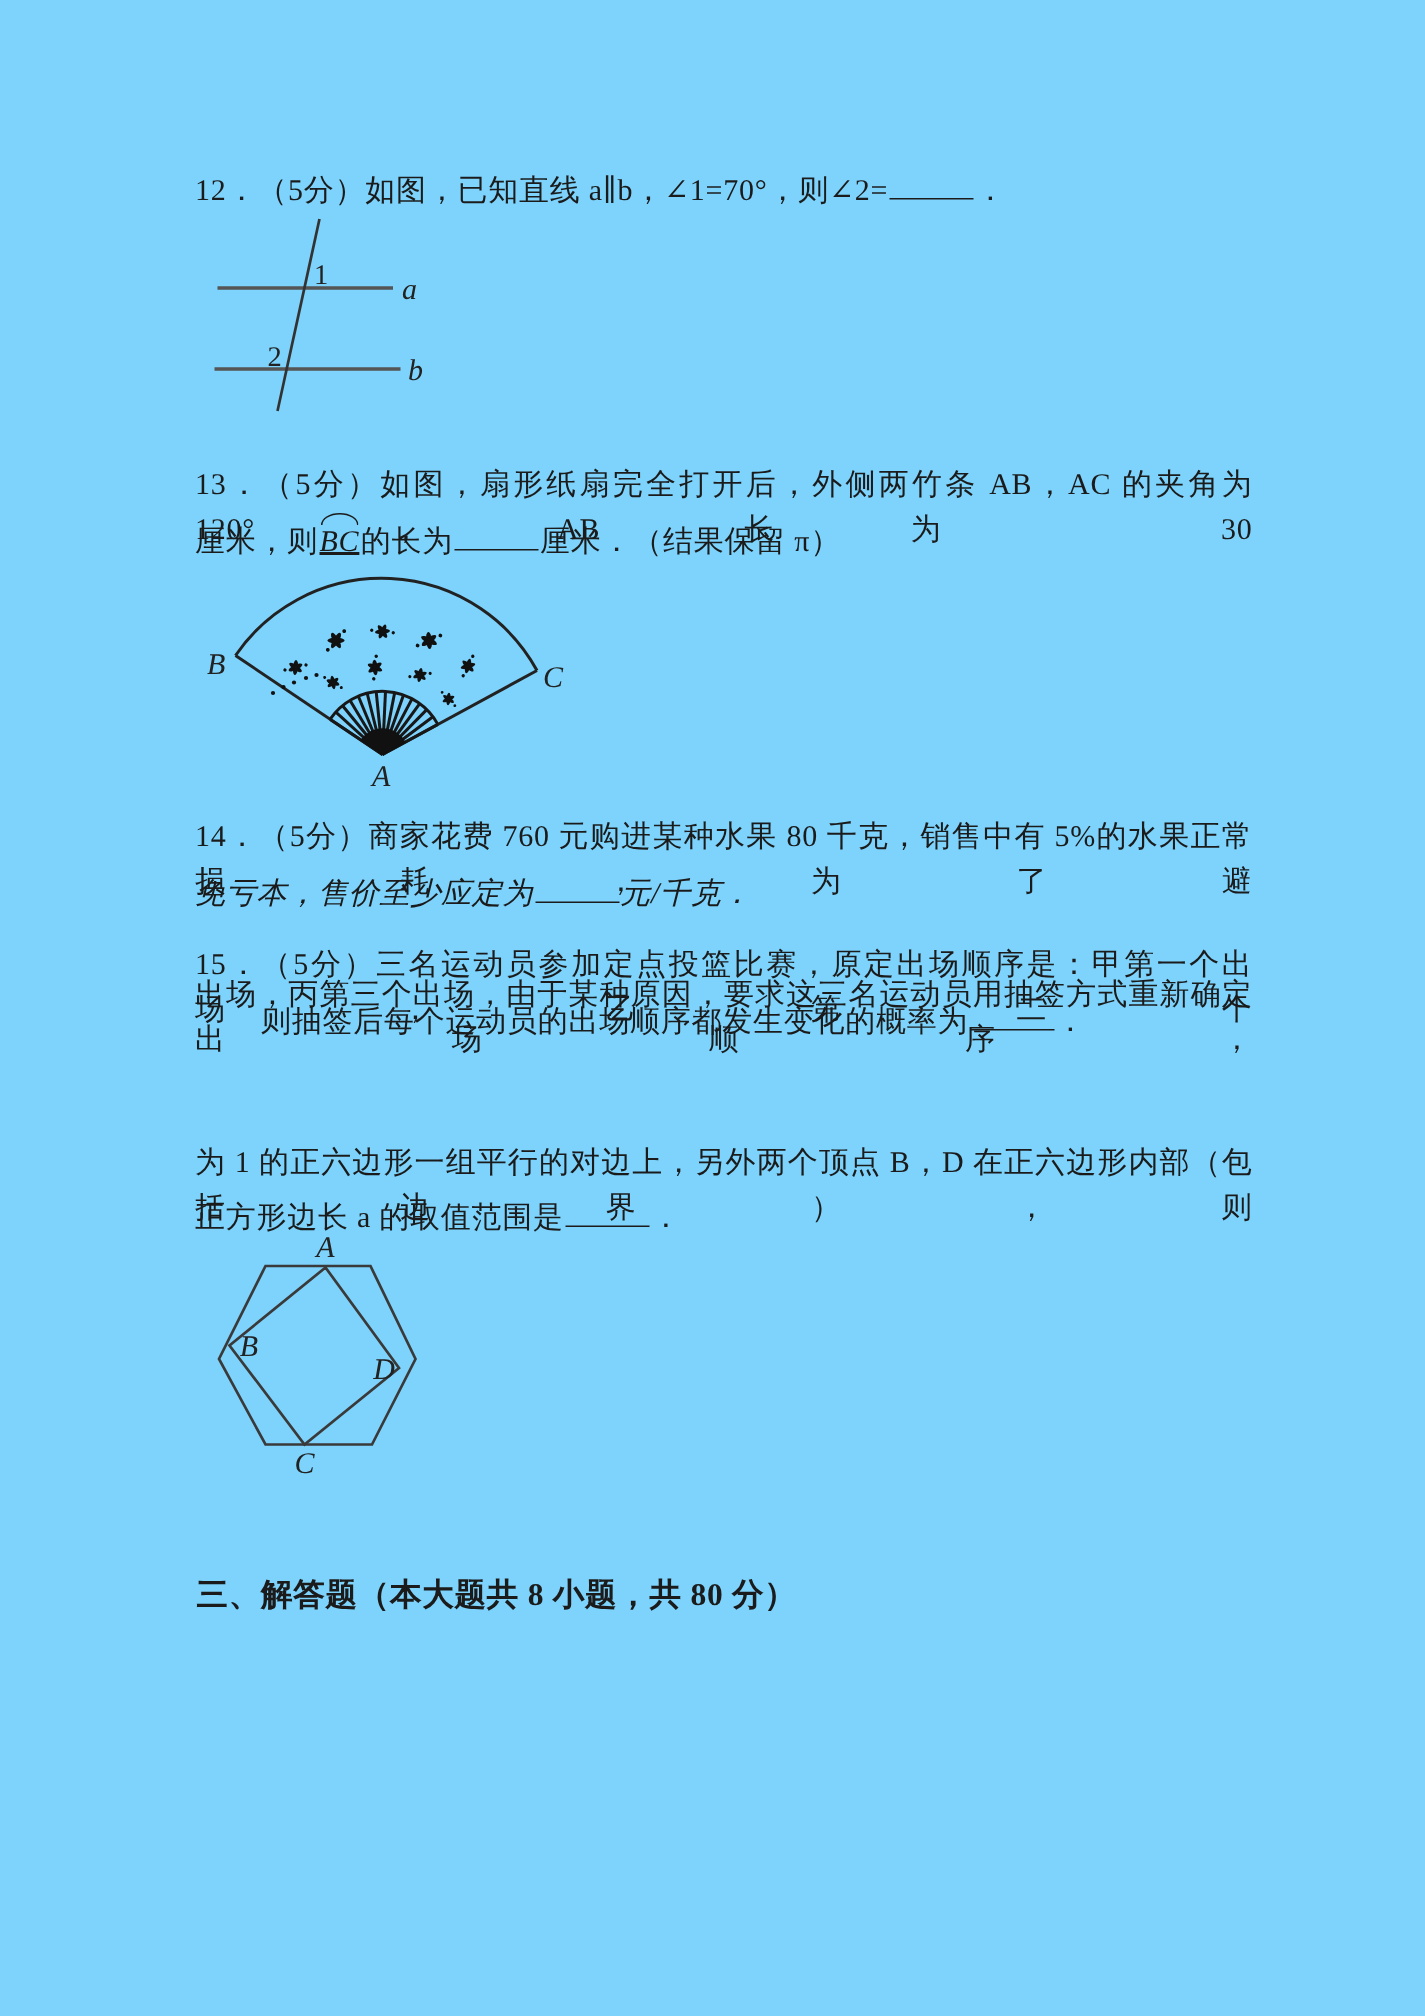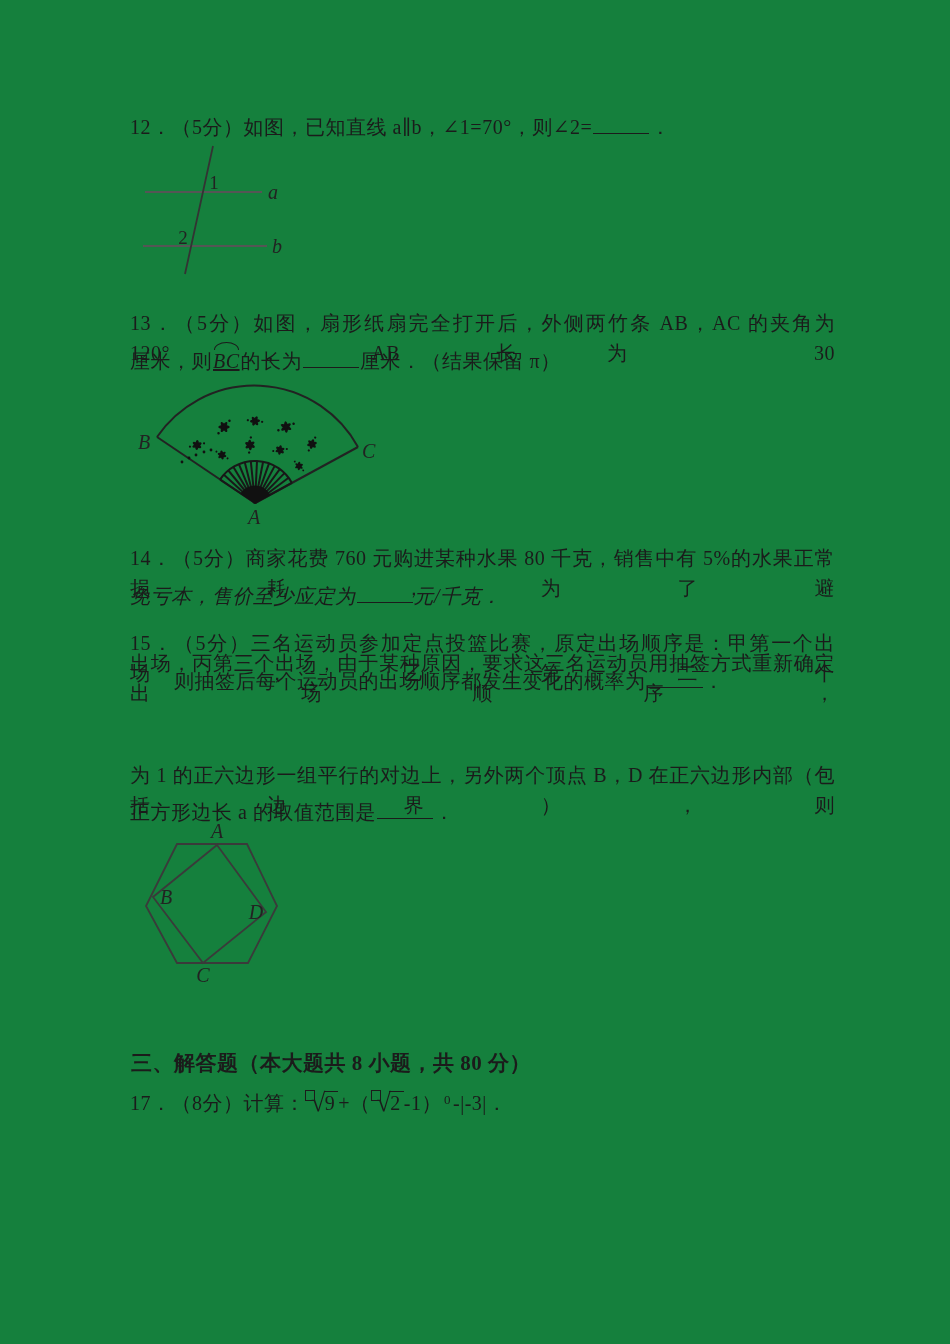--- a/index.html
+++ b/index.html
@@ -1,19 +1,19 @@
 <!DOCTYPE html>
 <html><head>
 <meta charset="utf-8">
 <style>
   html,body{margin:0;padding:0;background:#888;}
   .page{
     position:relative;
     width:950px;height:1344px;
-    background:#15803d;
+    background:#7dd3fc;
     margin:0 auto;
     font-family:"Liberation Serif","DejaVu Serif",serif;
     color:#1b1b1b;
     overflow:hidden;
   }
   .line{
     position:absolute;
     left:130px;width:705px;
     font-size:20px;line-height:30px;
     letter-spacing:0.5px;
@@ -205,17 +205,14 @@
       <polygon points="87,23 23,75 73,141 136,90" fill="none" stroke="#3a3a3a" stroke-width="1.8"></polygon>
       <text x="87" y="16" text-anchor="middle" class="lbl-it">A</text>
       <text x="36" y="82" text-anchor="middle" class="lbl-it">B</text>
       <text x="126" y="97" text-anchor="middle" class="lbl-it">D</text>
       <text x="73" y="160" text-anchor="middle" class="lbl-it">C</text>
     </svg>
   </div>
 
   <div class="heading">三、解答题（本大题共 8 小题，共 80 分）</div>
 
-  <div class="line" style="top:1085px;">
-    <span>17．（8分）计算：</span><span class="idx-box"></span><span class="sqrt-sign">√</span><span class="vinculum">9</span><span>+（</span><span class="idx-box"></span><span class="sqrt-sign">√</span><span class="vinculum">2</span><span>-1）</span><sup class="sup0">0</sup><span>-|-3|．</span>
-  </div>
 
 </div>
 
 </body></html>

